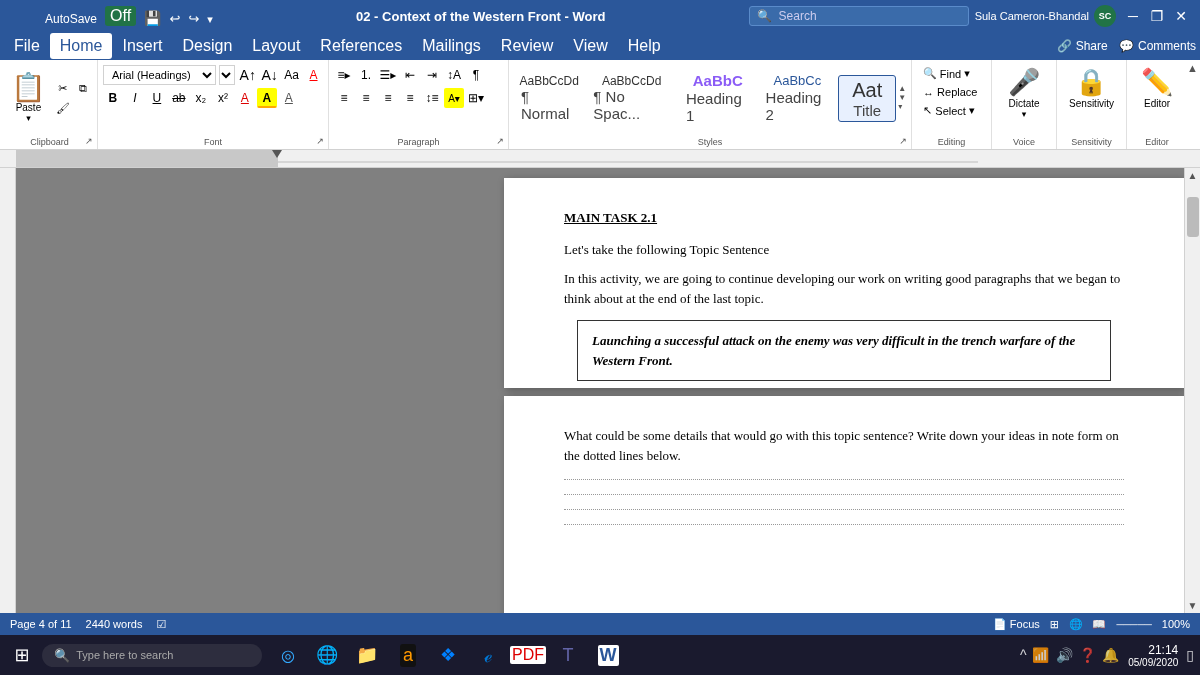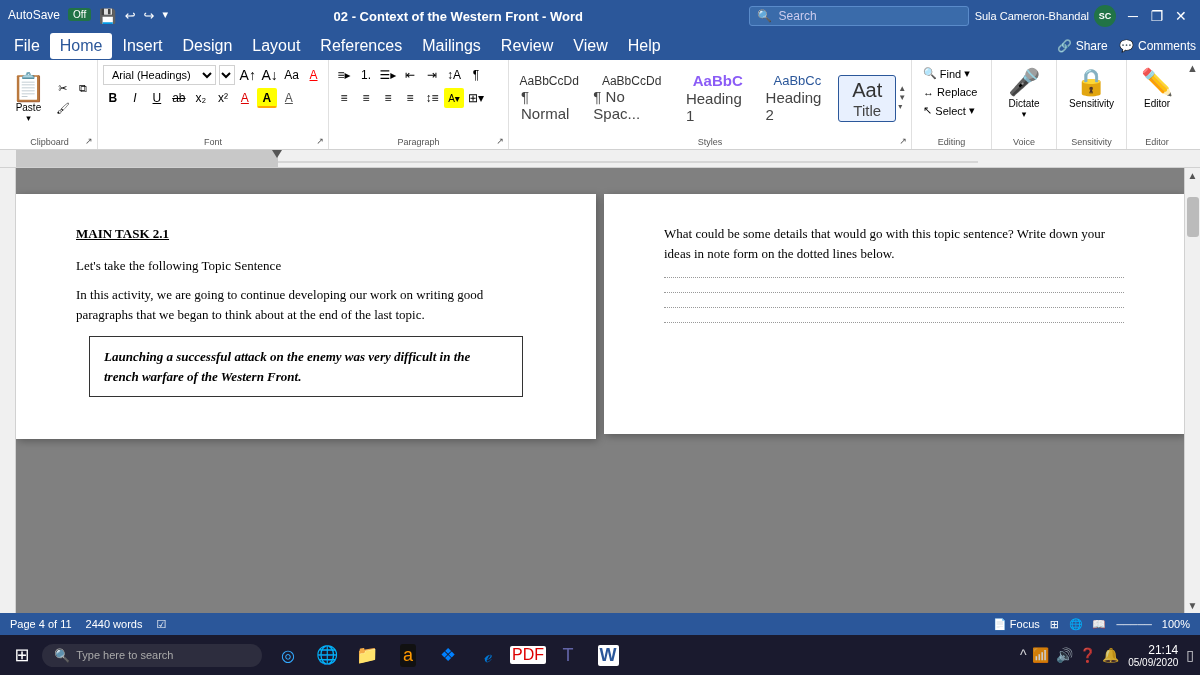--- a/index.html
+++ b/index.html
@@ -8,24 +8,24 @@
     
     .title-bar {
       background: #2b579a;
       color: white;
       height: 32px;
       display: flex;
       align-items: center;
       padding: 0 8px;
       justify-content: space-between;
     }
-    .title-bar-left { display: flex; align-items: flex-start; gap: 8px; font-size: 12px; }
+    .title-bar-left { display: flex; align-items: flex-end; gap: 8px; font-size: 12px; margin-left: 37px; }
     .title-bar-center { display: flex; align-items: center; gap: 6px; font-size: 13px; font-weight: 600; }
     .title-bar-right { display: flex; align-items: center; gap: 6px; font-size: 12px; }
-    .toggle-btn { background: #217346; color: white; border: none; border-radius: 3px; padding: 1px 5px; font-size: 10px; cursor: pointer; }
+    .toggle-btn { background: #217346; color: white; border: none; border-radius: 3px; padding: 1px 5px; font-size: 16px; cursor: pointer; }
     .search-box {
       background: #3a6baa;
       border: 1px solid #5a8bca;
       border-radius: 3px;
       color: white;
       padding: 2px 8px;
       font-size: 12px;
       width: 220px;
       display: flex;
       align-items: center;
@@ -505,21 +505,21 @@
 
     <div style="position:absolute; left:256px; top:0; width:0; height:0; border-left:5px solid transparent; border-right:5px solid transparent; border-top:8px solid #555;"></div>
   </div>
   <div style="width:16px; background:#f0f0f0; height:100%; flex-shrink:0;"></div>
 </div>
 
 <div style="display:flex; height:calc(675px - 32px - 28px - 90px - 18px - 22px - 40px); background:#808080;">
 
   <div style="width:16px; background:#f0f0f0; border-right:1px solid #d1d1d1; flex-shrink:0;"></div>
 
-  <div style="flex:1; overflow:hidden; display:flex; flex-direction:row; align-items:flex-start; padding:26px 0; gap:8px; background:#808080;">
+  <div style="flex:1; overflow:hidden; display:flex; flex-direction:column; align-items:flex-end; padding:10px 0; gap:8px; background:#808080;">
 
     <div class="doc-page doc-page-1">
       <div class="main-task-heading">MAIN TASK 2.1</div>
       <p class="doc-paragraph">Let's take the following Topic Sentence</p>
       <p class="doc-paragraph">In this activity, we are going to continue developing our work on writing good paragraphs that we began to think about at the end of the last topic.</p>
       <div class="doc-quote-box">Launching a successful attack on the enemy was very difficult in the trench warfare of the Western Front.</div>
     </div>
 
     <div class="doc-page doc-page-2">
       <p class="doc-paragraph">What could be some details that would go with this topic sentence?  Write down your ideas in note form on the dotted lines below.</p>

